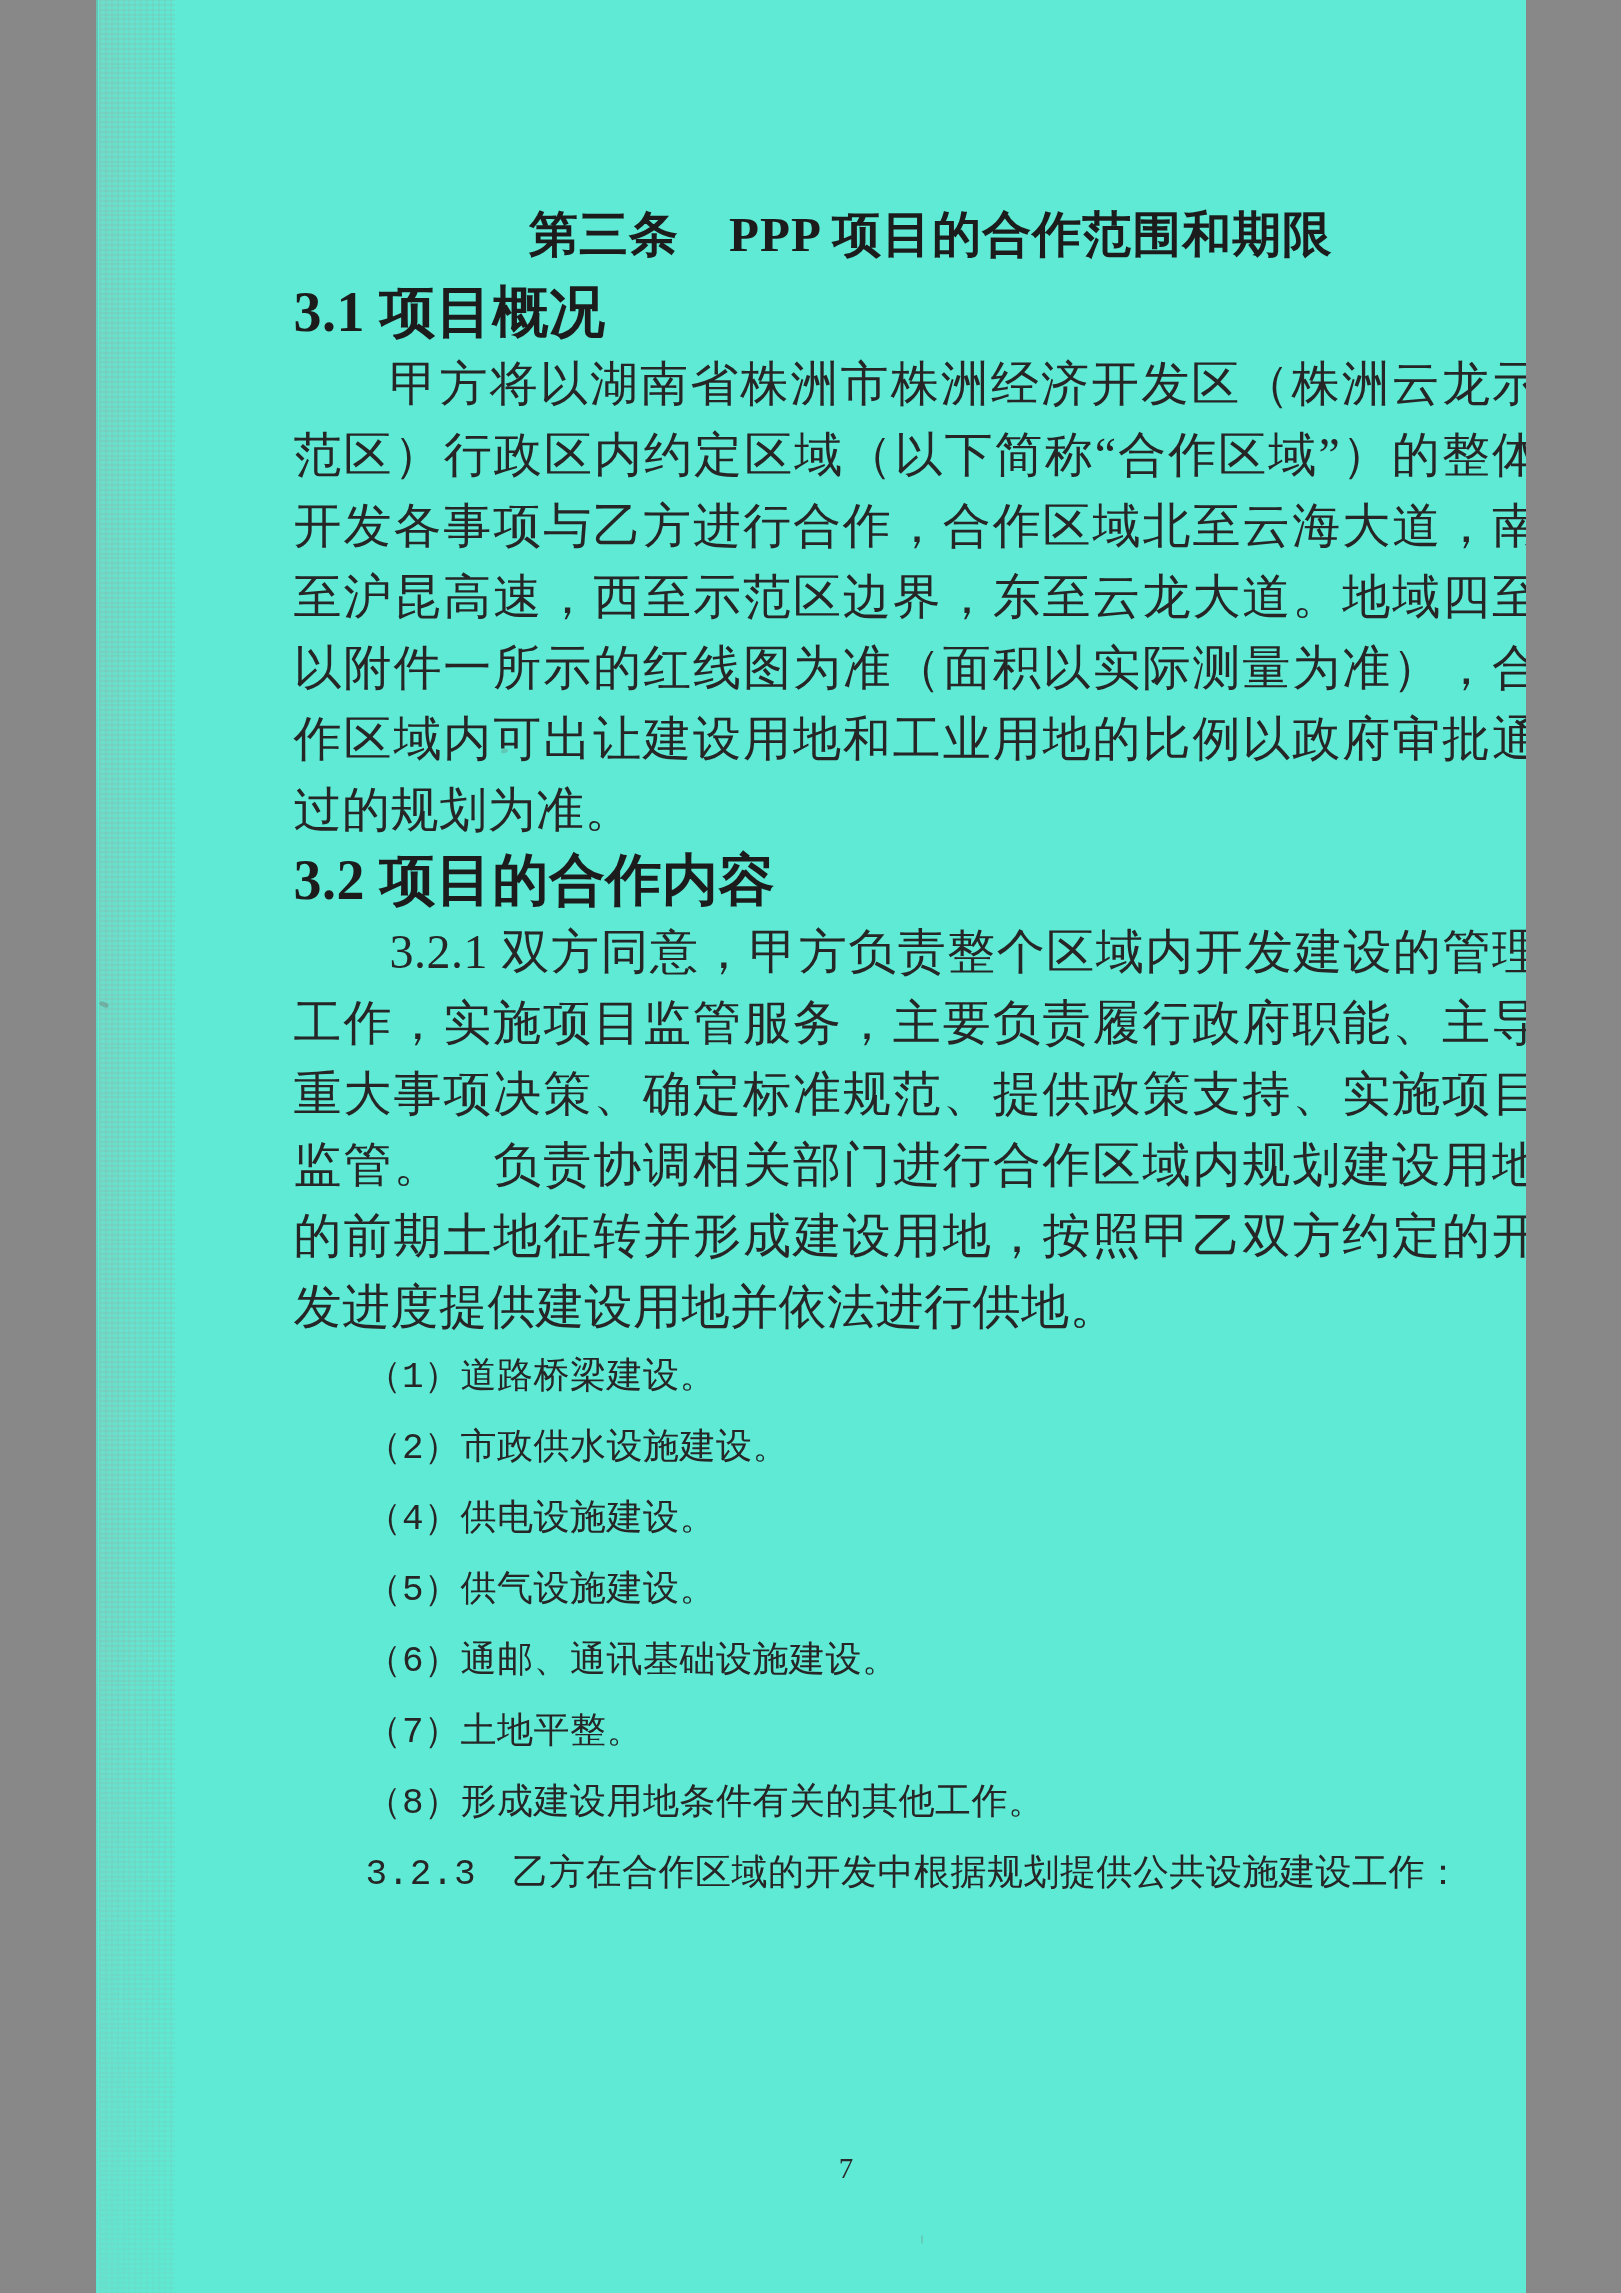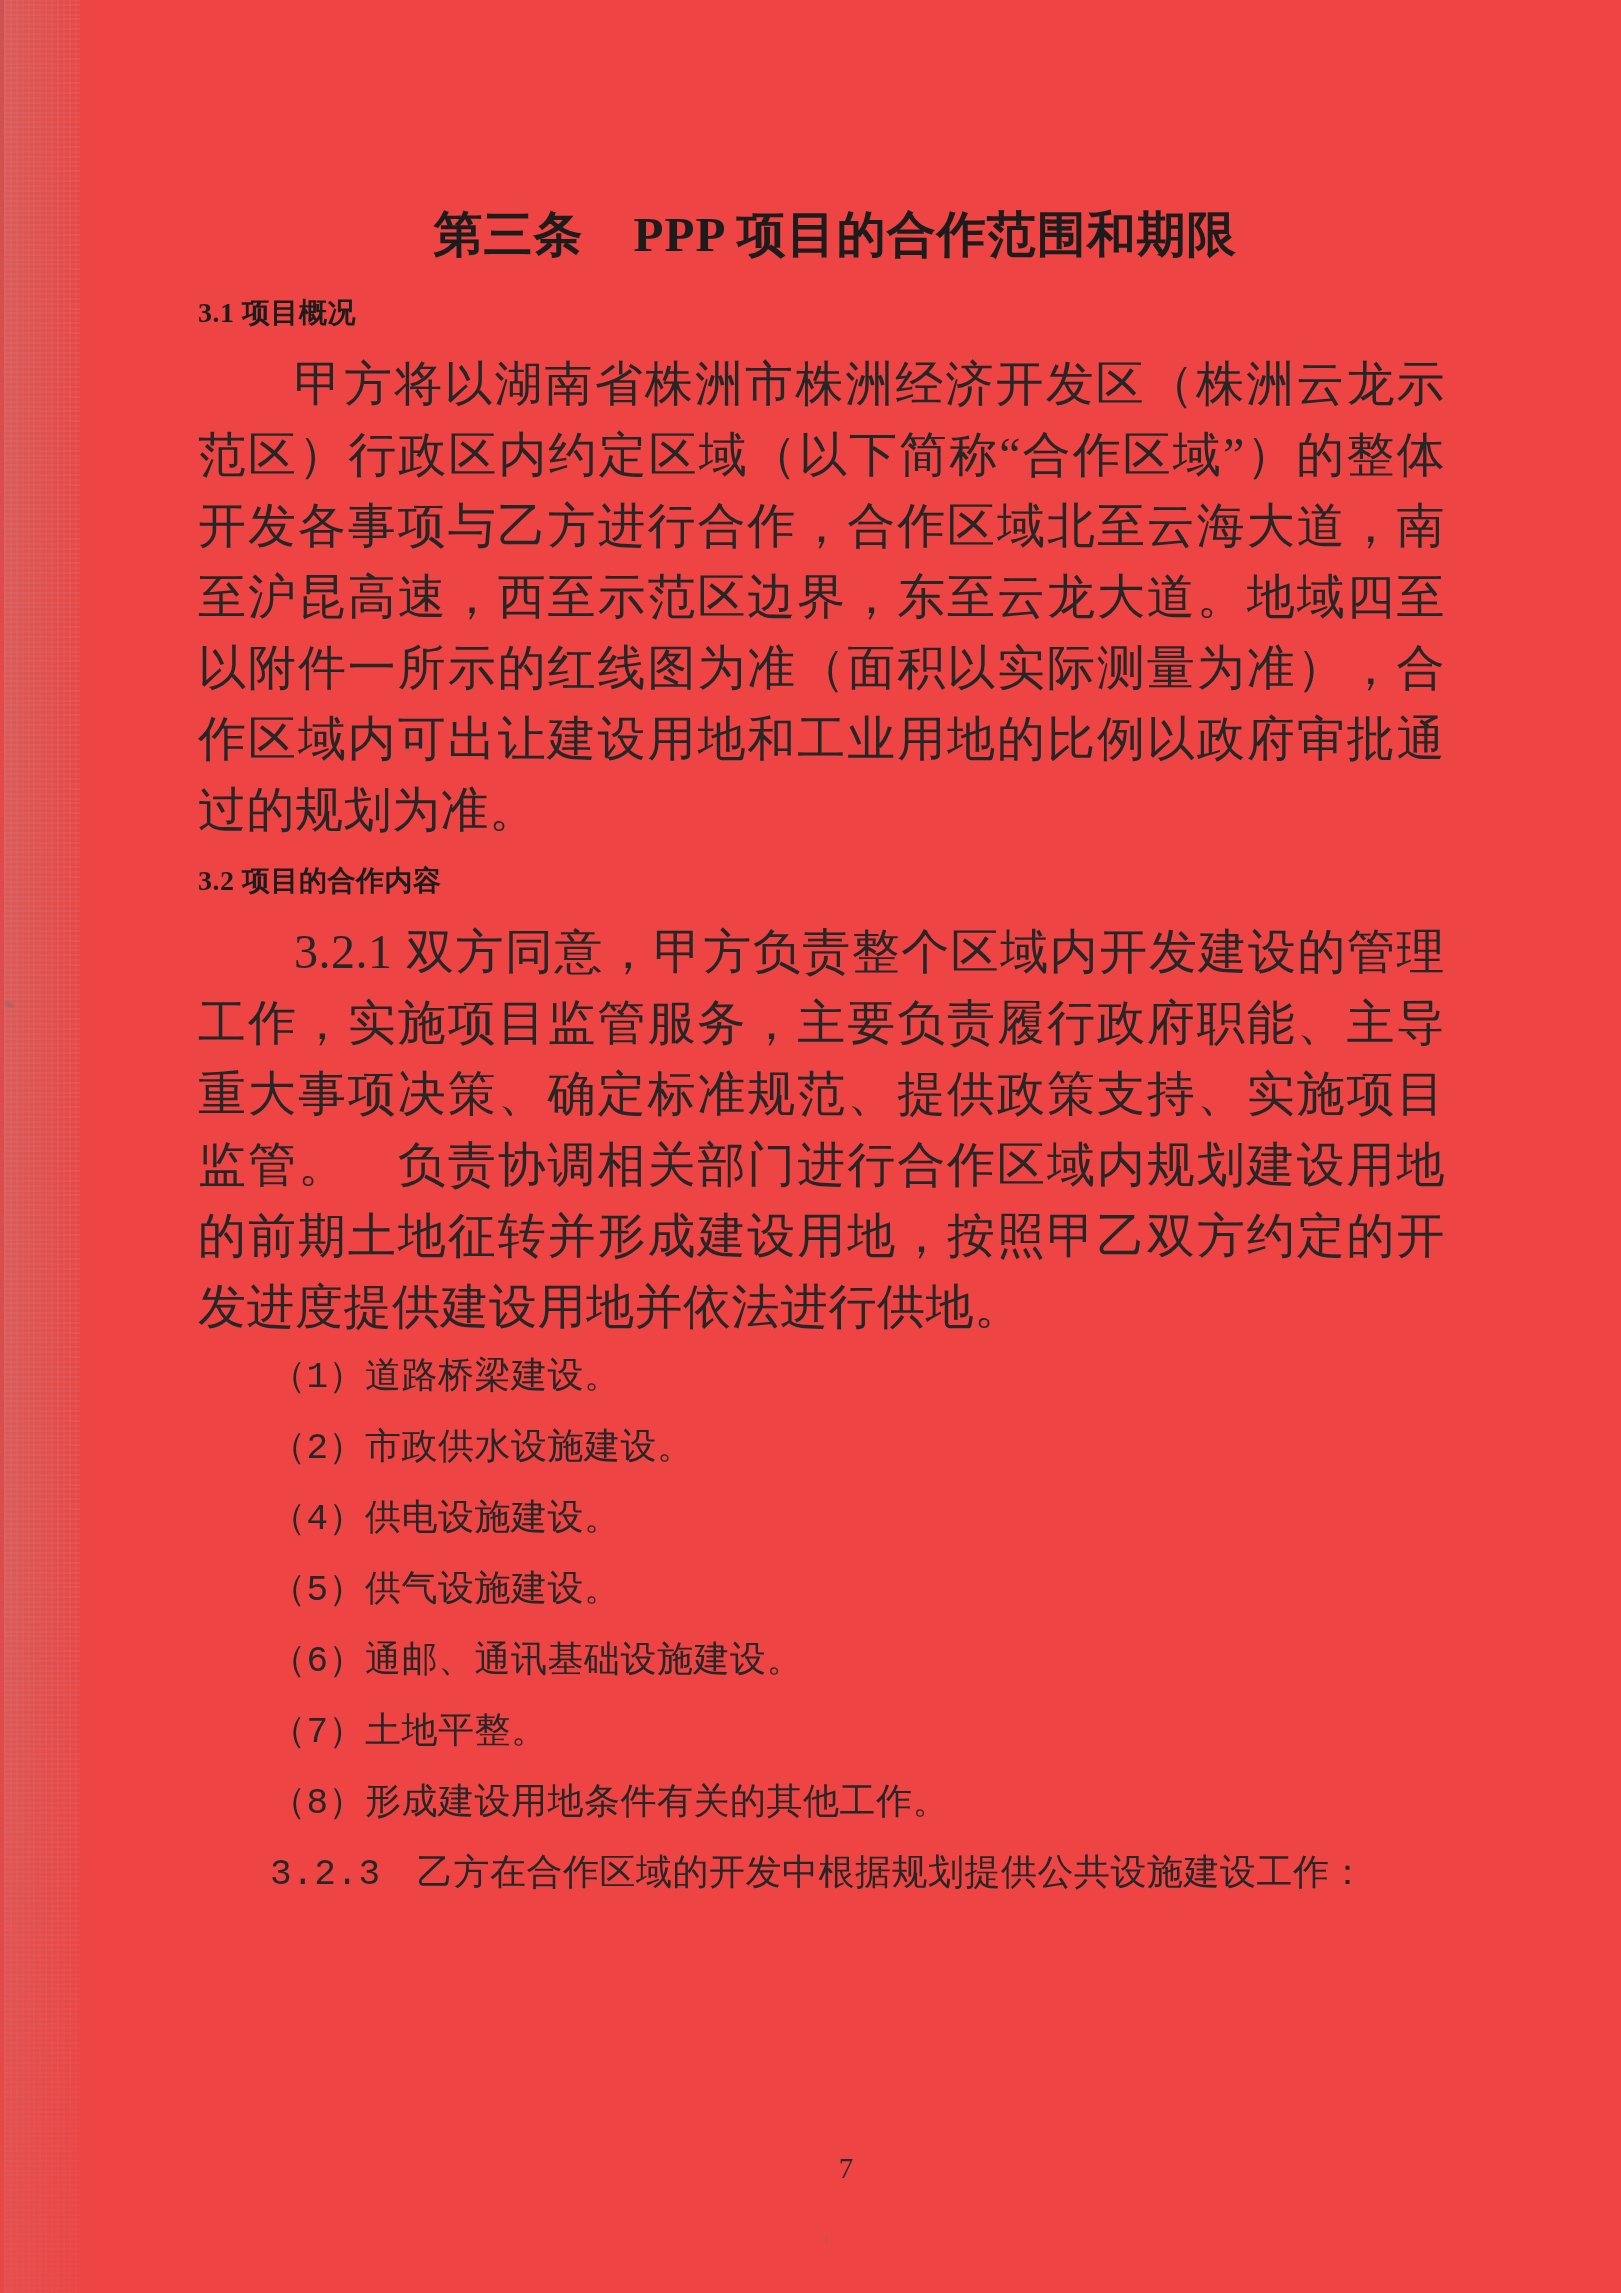--- a/index.html
+++ b/index.html
@@ -2,24 +2,24 @@
 <html><head>
 <meta charset="utf-8">
 <style>
   html, body {
     margin: 0;
     padding: 0;
     background: #888;
   }
   .page {
     position: relative;
-    width: 1621px;
+    width: 1430px;
     height: 2294px;
     margin: 0 auto;
-    background: #ef4444;
+    background: #5eead4;
     color: #262626;
     font-family: "Liberation Serif", "DejaVu Serif", serif;
     overflow: hidden;
   }
   
   .scan-band {
     position: absolute;
     left: 3.9px;
     top: 0;
     width: 76px;
@@ -64,21 +64,21 @@
     font-size: 49px;
     font-weight: bold;
     line-height: 84px;
     text-align: center;
     letter-spacing: 1px;
     color: #1c1c1c;
     white-space: nowrap;
   }
   .section-heading {
     margin: 0;
-    font-size: 28px;
+    font-size: 56px;
     font-weight: bold;
     line-height: 71px;
     color: #1c1c1c;
     letter-spacing: 0.5px;
   }
   .para {
     margin: 0;
     font-size: 48px;
     line-height: 71px;
     letter-spacing: 0.5px;

